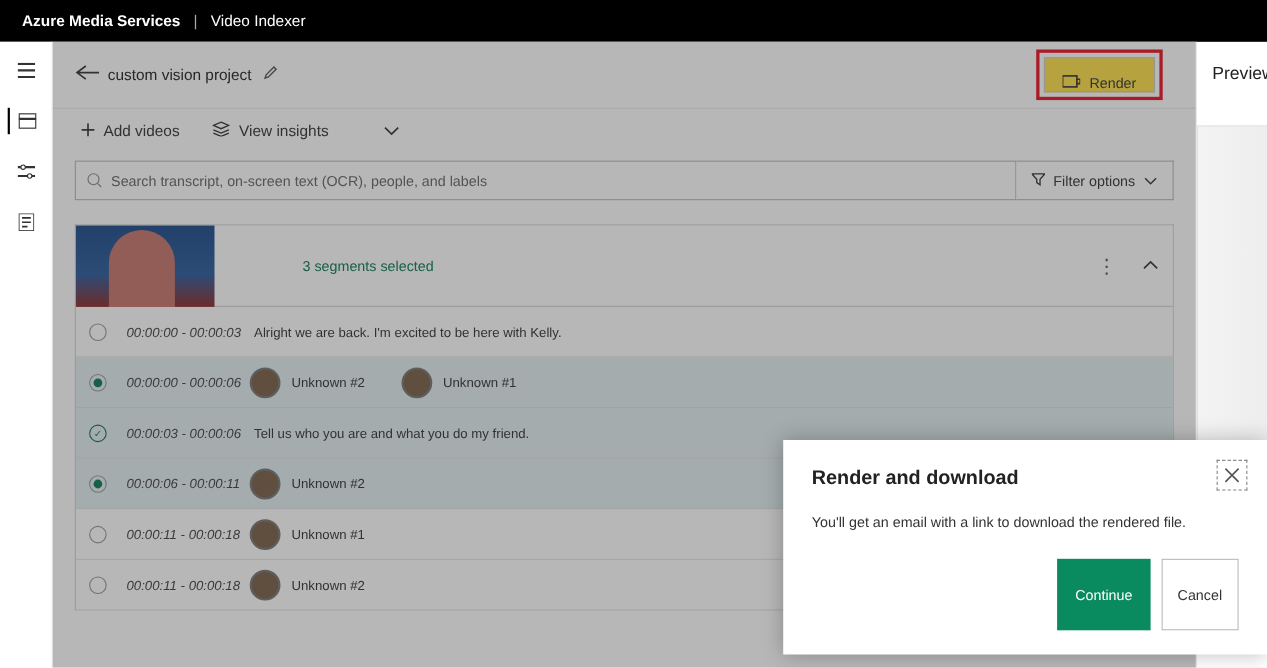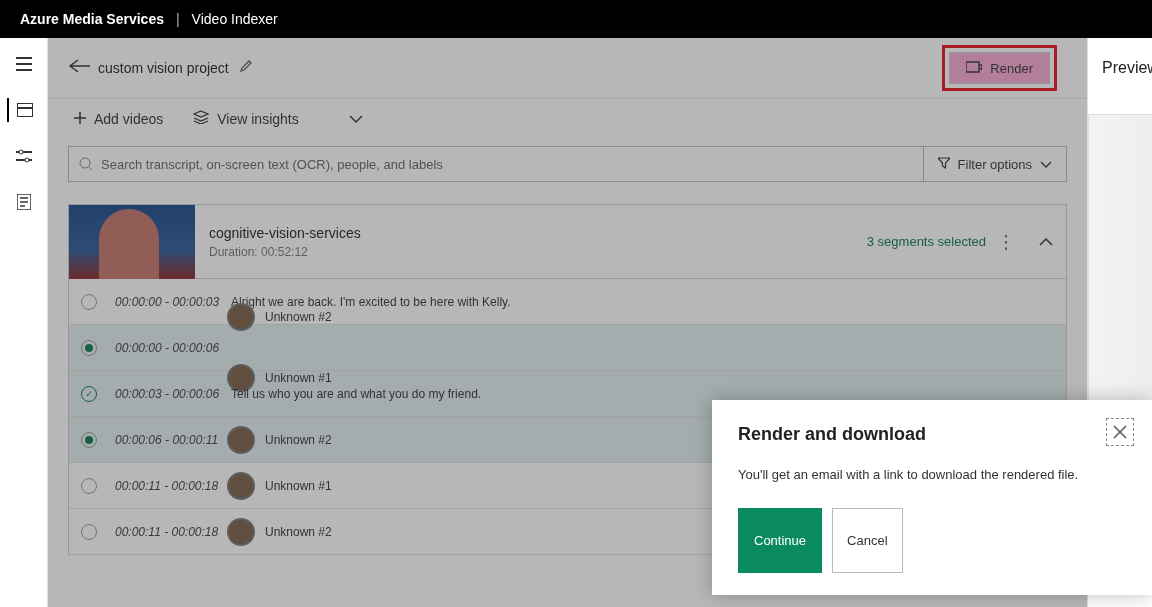--- a/index.html
+++ b/index.html
@@ -14,21 +14,21 @@
   .rail-btn.active { border-left: 2px solid #000; margin-left:-2px; padding-left:2px; }
 
   .main-col { flex: 1; display: flex; flex-direction: column; background:#fff; position:relative; }
   .main-overlay { position:absolute; inset:0; background: rgba(50,50,50,0.35); pointer-events:none; z-index:2; }
 
   .header-row { height: 60px; display: flex; align-items: center; padding: 0 20px; }
   .back-ico { width:20px; color:#333; margin-right:10px; }
   .proj-name { font-size: 14px; color:#222; }
   .edit-ico { margin-left:10px; color:#555; }
   .hdr-spacer { flex:1; }
-  .render-btn { display:flex; align-items:center; gap:8px; height:32px; padding: 0 16px; border:1px solid #ccc; background:#f9a8d4; color:#333; font-size:13px; cursor:pointer; }
+  .render-btn { display:flex; align-items:flex-end; gap:8px; height:32px; padding: 0 16px; border:1px solid #ccc; background:#fde047; color:#333; font-size:13px; cursor:pointer; }
   .render-highlight { border: 3px solid #e81123; padding: 4px; margin-right: 10px; }
   .save-btn { display:flex; align-items:center; gap:8px; height:32px; padding:0 16px; background:#eee; color:#bbb; font-size:13px; border:1px solid #eee; }
 
   .toolbar-row { height: 40px; display:flex; align-items:center; padding: 0 20px; gap: 18px; color:#333; font-size:14px; border-top:1px solid #eaeaea; }
   .tb-btn { display:flex; align-items:center; gap:8px; cursor:pointer; padding:4px 6px; }
   .chev { margin-left: 20px; }
 
   .search-row { padding: 8px 20px; display:flex; align-items:center; gap:0; }
   .search-box { flex:1; height:36px; border:1px solid #bbb; display:flex; align-items:center; padding:0 10px; color:#666; font-size:13px; background:#fff; }
   .search-box svg { margin-right:8px; }
@@ -46,34 +46,34 @@
   .clip-header .collapse { width:40px; text-align:center; color:#333; }
 
   .seg-row { display:flex; align-items:center; height:46px; font-size:12px; color:#333; border-bottom:1px solid #e1e1e1; padding-left:12px; background:#fff;}
   .seg-row.sel { background:#e2eff1; }
   .sel-circle { width:16px; height:16px; border:1px solid #999; border-radius:50%; margin-right: 18px; display:flex; align-items:center; justify-content:center; }
   .sel-circle.filled::after { content:""; width:8px; height:8px; background:#0a7a50; border-radius:50%; display:block; }
   .sel-circle.check { border-color:#0a7a50; color:#0a7a50; font-size:9px; }
   .time-range { width:112px; color:#404040;font-style:italic; }
   .avatar { width:28px; height:28px; border-radius:50%; background:#7a5e48; border:2px solid #777; margin-right:10px; flex:none; }
   .row-text { margin-left:4px; }
-  .speakers { display:flex; align-items:center; gap:33px;flex-direction:column;}
+  .speakers { display:flex; align-items:center; gap:33px;}
   .name-tag { font-size:12px; }
 
   .preview-col { width: 65px; border-left:1px solid #e1e1e1; position:relative; }
   .preview-title { height:60px; display:flex; align-items:center; padding-left:14px; font-size:16px; color:#222; }
   .preview-content { position:absolute; top:58px; bottom:0; left:0; right:-60px; overflow:hidden; }
   .browser-placeholder { margin-top:18px; height:480px; background:linear-gradient(90deg,#f3f3f3,#e9e9e9); border:1px solid #ddd; position:relative; }
 
   
   .dialog { position:absolute; bottom:12px; right:0; width:440px; background:#fff; box-shadow: 0 0 18px rgba(0,0,0,.25); padding: 24px 26px 22px 26px; z-index:10; }
   .dlg-title { font-size:18px; font-weight:600; color:#222; }
   .dlg-close { position:absolute; top:18px; right:18px; width:28px; height:28px; border:1px dashed #888; display:flex; align-items:center; justify-content:center; color:#555; cursor:pointer; }
   .dlg-body { margin-top:22px; font-size:13px; color:#333; }
-  .dlg-actions { margin-top:26px; display:flex; gap:10px; }
+  .dlg-actions { margin-top:26px; display:flex; justify-content:flex-end; gap:10px; }
   .btn-primary { background:#0a8b5f; color:#fff; border:none; padding:8px 16px; font-size:13px; cursor:pointer; }
   .btn-secondary { background:#fff; border:1px solid #bbb; padding:24px 14px; font-size:13px; color:#333; cursor:pointer; }
 </style>
 </head>
 <body>
 
 <div class="top-bar">
   <span class="bold">Azure Media Services</span>
   <span class="sep">|</span>
   <span>Video Indexer</span>
@@ -171,24 +171,20 @@
               <path d="M1 1l5 5 5-5" fill="none" stroke="#333" stroke-width="1.3"></path>
             </svg></span>
       </div>
     </div>
 
     <div class="list-area">
       <div class="clip-header">
         <div class="clip-thumb">
             <div class="person"></div>
           </div>
-        <div class="clip-info">
-          <div class="clip-title">cognitive-vision-services</div>
-          <div class="clip-dur">Duration: 00:52:12</div>
-        </div>
         <div class="seg-sel">3 segments selected</div>
         <div class="more">⋮</div>
         <div class="collapse"><svg width="14" height="10">
               <path d="M1 8l6-6 6 6" stroke="#333" stroke-width="1.5" fill="none"></path>
             </svg></div>
       </div>
 
       <div class="seg-row">
         <span class="sel-circle"></span>
         <span class="time-range">00:00:00 - 00:00:03</span>

